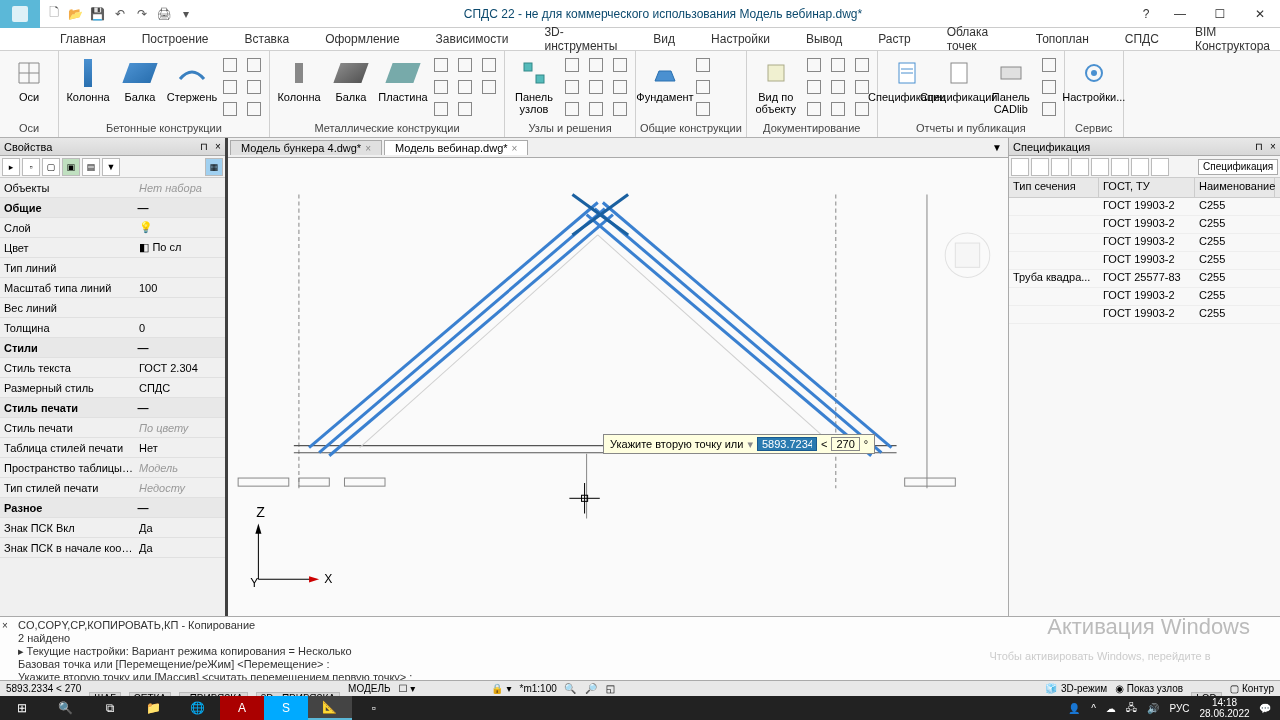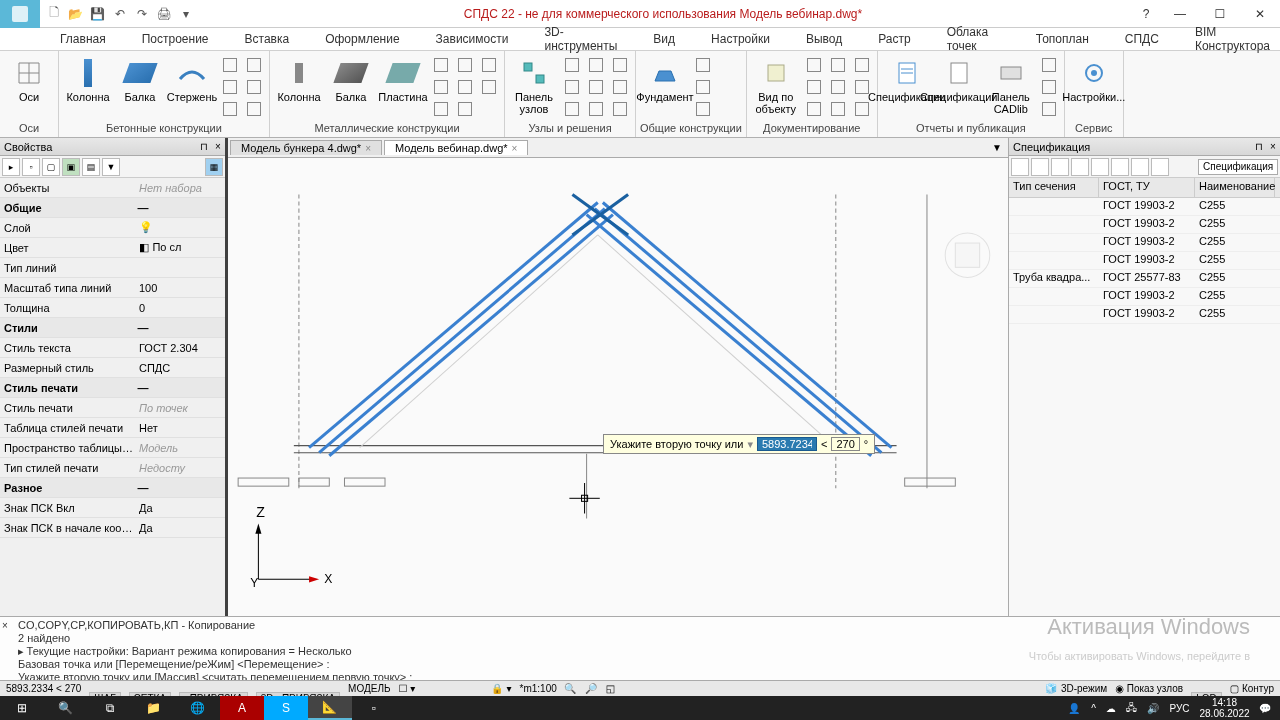--- a/index.html
+++ b/index.html
@@ -2,21 +2,21 @@
 <html><head>
 <meta charset="utf-8">
 <style>
 * { box-sizing: border-box; margin: 0; padding: 0; font-family: 'Segoe UI', Tahoma, sans-serif; }
 body { width: 1280px; height: 720px; overflow: hidden; background: #f0f0f0; position: relative; }
 
 .titlebar { height: 28px; background: #fff; display: flex; align-items: center; border-bottom: 1px solid #ccc; }
 .titlebar-logo { width: 40px; height: 28px; display: flex; align-items: center; justify-content: center; background: #5bb8d8; }
 .qat { display: flex; gap: 6px; padding-left: 6px; align-items: center; }
 .qat-icon { width: 16px; height: 16px; display: flex; align-items: center; justify-content: center; color: #555; font-size: 12px; }
-.titlebar-title { flex: 1; text-align: center; font-size: 12px; color: #b91c1c; }
+.titlebar-title { flex: 1; text-align: center; font-size: 12px; color: #0c4a6e; }
 .win-controls { display: flex; align-items: center; }
 .win-btn { width: 40px; height: 28px; display: flex; align-items: center; justify-content: center; font-size: 12px; color: #333; }
 .win-btn.help { width: 28px; }
 
 .menubar { height: 23px; background: #fff; display: flex; align-items: center; gap: 16px; padding-left: 50px; border-bottom: 1px solid #d0d0d0; }
 .menu-item { padding: 2px 10px; font-size: 12px; color: #333; }
 
 .ribbon { height: 87px; background: #f8f8f8; display: flex; border-bottom: 1px solid #b0b0b0; }
 .ribbon-group { border-right: 1px solid #d0d0d0; display: flex; flex-direction: column; padding: 2px 4px; }
 .ribbon-group-content { flex: 1; display: flex; align-items: flex-start; gap: 2px; }
@@ -70,21 +70,21 @@
 .spec-row { display: flex; height: 18px; border-bottom: 1px solid #eee; }
 .spec-row div { padding: 1px 4px; overflow: hidden; white-space: nowrap; }
 .col-a { width: 90px; } .col-b { width: 96px; } .col-c { width: 80px; }
 .spec-scroll { height: 14px; background: #e8e8e8; border-top: 1px solid #aaa; display:flex; align-items:center;}
 .spec-scroll .thumb { width:40px; height:10px; background:#bbb; margin-left:20px;}
 .spec-scroll .arr { width:14px; text-align:center; font-size:9px;}
 
 .cmdline { position: absolute; left: 0; right: 0; bottom: 40px; height: 64px; background: #fdfdfd; border-top: 1px solid #aaa; font-family: Consolas, monospace; font-size: 11px; padding: 2px 18px; color: #333; line-height: 13px; overflow: hidden; }
 .cmdline .x { position:absolute; left:2px; top:2px; font-size:10px;}
 .watermark { position: absolute; right: 30px; bottom: 80px; color: #bbb; font-size: 22px; pointer-events: none; }
-.watermark-sub { position: absolute; right: 30px; bottom: 58px; color: #ccc; font-size: 11px; pointer-events: none; width: 300px; text-align: right; margin-top: 44px;}
+.watermark-sub { position: absolute; right: 30px; bottom: 58px; color: #ccc; font-size: 11px; pointer-events: none; width: 300px; text-align: center; margin-top: 44px;}
 
 .statusbar { position: absolute; bottom: 24px; left: 0; right: 0; height: 16px; background: #e8e8e8; border-top: 1px solid #aaa; display: flex; align-items: center; font-size: 10px; gap: 8px; padding: 0 6px; }
 .status-btn { padding: 0 4px; background: #d8d8d8; border: 1px solid #bbb; font-size:10px;margin-top:20px;}
 
 .taskbar { position: absolute; bottom: 0; left: 0; right: 0; height: 24px; background: #222; display: flex; align-items: center; }
 .task-btn { width: 44px; height: 24px; display: flex; align-items: center; justify-content: center; color: #fff; font-size: 12px; }
 .task-btn.active { background: #444; border-bottom: 2px solid #5bb8d8;}
 .task-tray { margin-left: auto; display: flex; align-items: center; gap: 10px; padding-right: 8px; color: #fff; font-size: 10px; }
 .clock { text-align: center; line-height: 11px; }
 
@@ -476,20 +476,24 @@
         </div>
       <div class="props-row">
           <div class="name">Тип линий</div>
           <div class="value"></div>
         </div>
       <div class="props-row">
           <div class="name">Масштаб типа линий</div>
           <div class="value">100</div>
         </div>
       <div class="props-row">
+          <div class="name">Вес линий</div>
+          <div class="value"></div>
+        </div>
+      <div class="props-row">
           <div class="name">Толщина</div>
           <div class="value">0</div>
         </div>
       <div class="props-row header">
           <div class="name">Стили</div>
           <div class="collapse">—</div>
         </div>
       <div class="props-row">
           <div class="name">Стиль текста</div>
           <div class="value">ГОСТ 2.304</div>
@@ -497,21 +501,21 @@
       <div class="props-row">
           <div class="name">Размерный стиль</div>
           <div class="value">СПДС</div>
         </div>
       <div class="props-row header">
           <div class="name">Стиль печати</div>
           <div class="collapse">—</div>
         </div>
       <div class="props-row gray">
           <div class="name">Стиль печати</div>
-          <div class="value">По точек</div>
+          <div class="value">По цвету</div>
         </div>
       <div class="props-row">
           <div class="name">Таблица стилей печати</div>
           <div class="value">Нет</div>
         </div>
       <div class="props-row gray">
           <div class="name">Пространство таблицы с...</div>
           <div class="value">Модель</div>
         </div>
       <div class="props-row gray">

